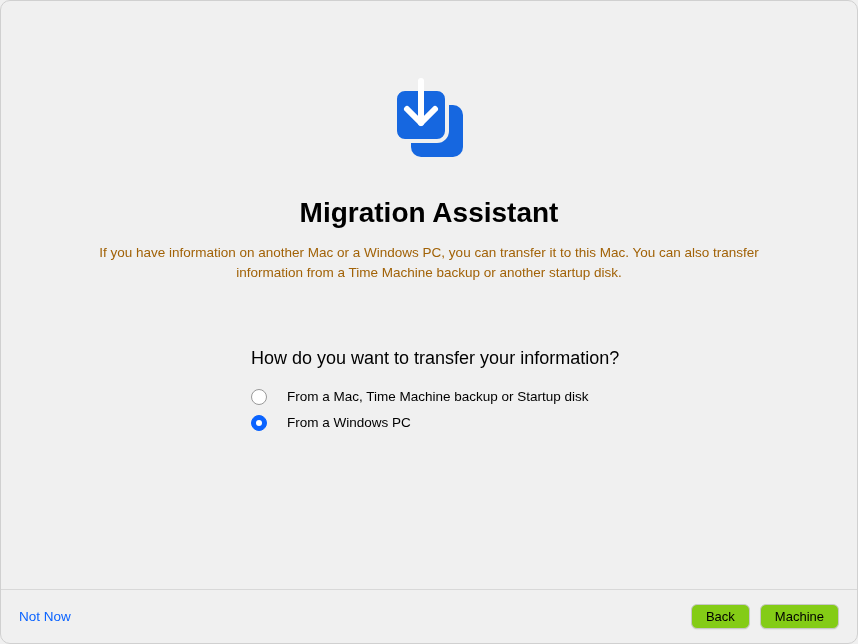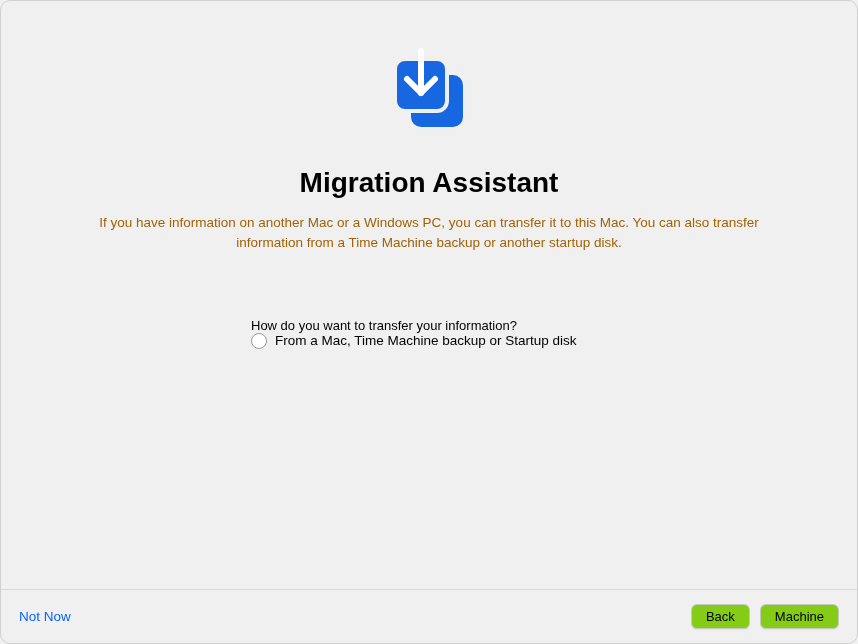--- a/index.html
+++ b/index.html
@@ -16,21 +16,21 @@
       flex-direction: column;
       border: 1px solid #d0d0d0;
       border-radius: 10px;
       overflow: hidden;
     }
     .main-content {
       flex: 1;
       display: flex;
       flex-direction: column;
       align-items: center;
-      padding-top: 42px;
+      padding-top: 72px;
     }
     .icon-container {
       margin-bottom: 20px;
     }
     .page-title {
       font-size: 28px;
       font-weight: 700;
       color: #000;
       text-align: center;
       margin-bottom: 14px;
@@ -41,32 +41,33 @@
       text-align: center;
       max-width: 680px;
       line-height: 1.5;
       margin-bottom: 64px;
     }
     .options-block {
       align-self: flex-start;
       margin-left: 250px;
     }
     .prompt-text {
-      font-size: 13px;
+      font-size: 18px;
       color: #000;
+      margin-bottom: 20px;
     }
     .radio-group {
       display: flex;
       flex-direction: column;
       gap: 10px;
     }
     .radio-row {
       display: flex;
       align-items: center;
-      gap: 8px;
+      gap: 20px;
       cursor: pointer;
     }
     .radio {
       width: 16px;
       height: 16px;
       border-radius: 50%;
       border: 1px solid #999;
       background: #fff;
       flex-shrink: 0;
       position: relative;
@@ -138,20 +139,24 @@
   <p class="description">If you have information on another Mac or a Windows PC, you can transfer it to this Mac. You can also transfer information from a Time Machine backup or another startup disk.</p>
 
   <div class="options-block">
     <div class="prompt-text">How do you want to transfer your information?</div>
 
     <div class="radio-group">
       <div class="radio-row">
         <div class="radio"></div>
         <span class="radio-label">From a Mac, Time Machine backup or Startup disk</span>
       </div>
+      <div class="radio-row">
+        <div class="radio selected"></div>
+        <span class="radio-label">From a Windows PC</span>
+      </div>
     </div>
   </div>
 </div>
 
 <div class="footer">
   <a class="not-now-link">Not Now</a>
   <div class="footer-spacer"></div>
   <button class="btn">Back</button>
   <button class="btn">Machine</button>
 </div>

